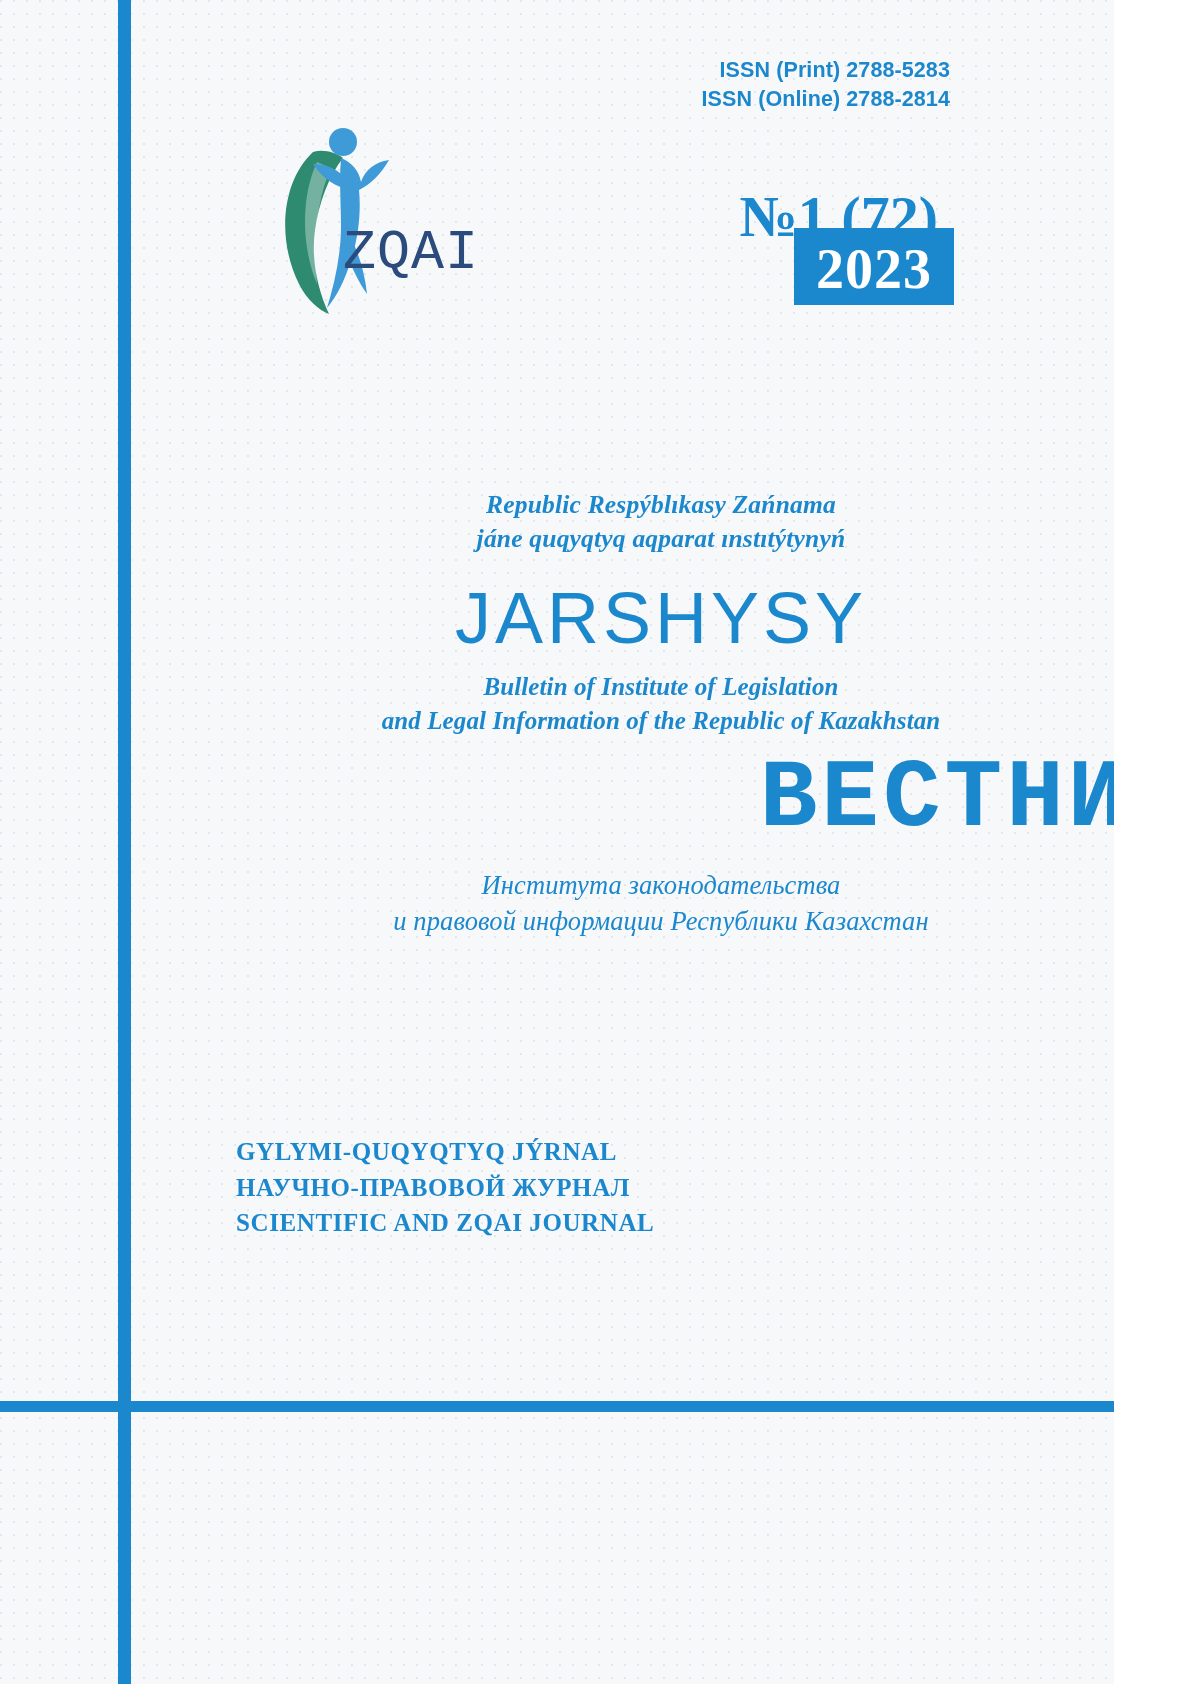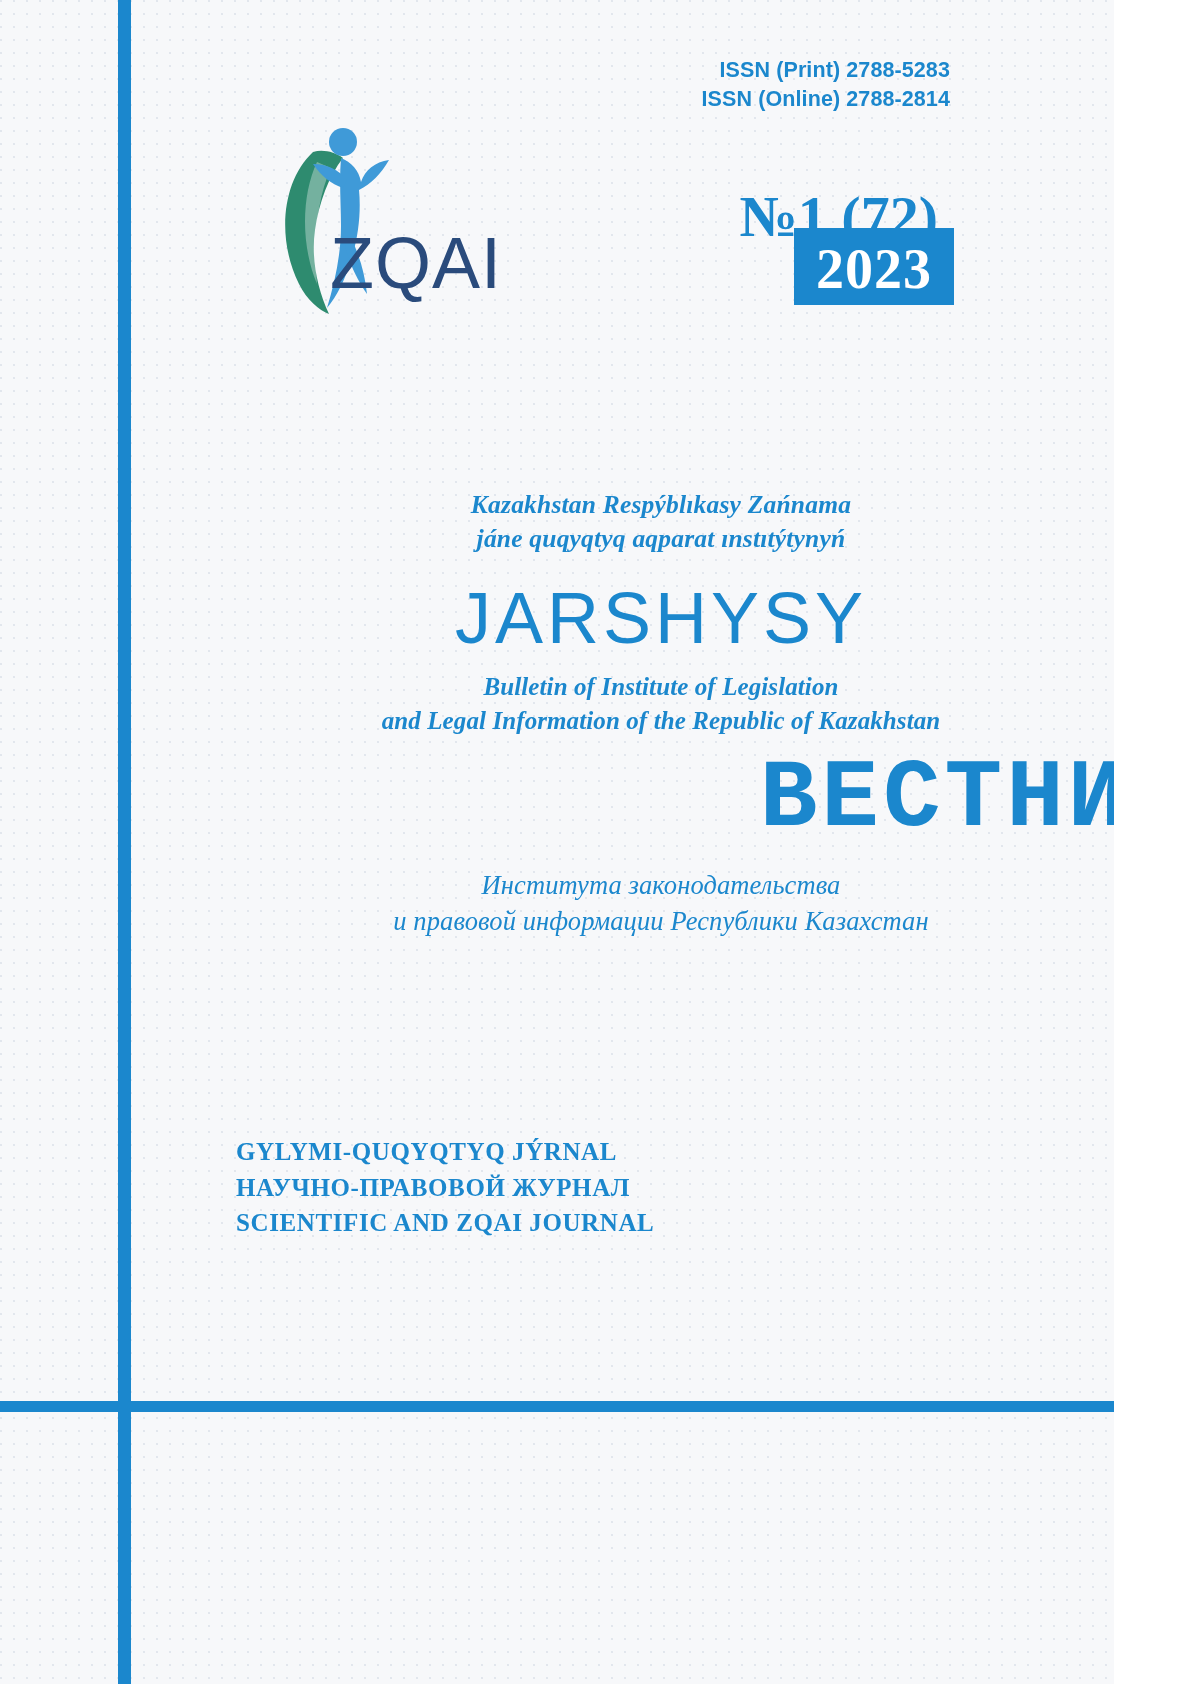--- a/index.html
+++ b/index.html
@@ -59,24 +59,24 @@
   .logo {
     position: absolute;
     left: 255px;
     top: 118px;
     width: 230px;
     height: 215px;
   }
   .logo svg { display: block; }
   .logo-text {
     position: absolute;
-    left: 75px;
+    left: 88px;
     top: 104px;
-    font-family: Liberation Sans, sans-serif;
-    font-size: 72px;
+    font-family: Liberation Mono, monospace;
+    font-size: 55px;
     color: #2a4b7c;
     letter-spacing: 1px;
   }
 
   
   .issue-no {
     position: absolute;
     right: 176px;
     top: 160px;
     font-family: "Liberation Serif", serif;
@@ -195,21 +195,21 @@
       <path d="M96 120 C104 136, 110 156, 112 176 C102 162, 94 144, 90 128 Z" fill="#3f9ad8"></path>
     </svg>
     <div class="logo-text">ZQAI</div>
   </div>
 
   <div class="issue-no">№1 (72)</div>
   <div class="issue-year">2023</div>
 
   <div class="title-block">
     <div class="kz-sub">
-      <div>Kazakhstan Respýblıkasy Zańnama</div>
+      <div>Republic Respýblıkasy Zańnama</div>
       <div>jáne quqyqtyq aqparat ınstıtýtynyń</div>
     </div>
     <div class="big-title">JARSHYSY</div>
     <div class="en-sub">
       <div>Bulletin of Institute of Legislation</div>
       <div>and Legal Information of the Republic of Kazakhstan</div>
     </div>
     <div class="big-title-ru">ВЕСТНИК</div>
     <div class="ru-sub">
       <div>Института законодательства</div>

